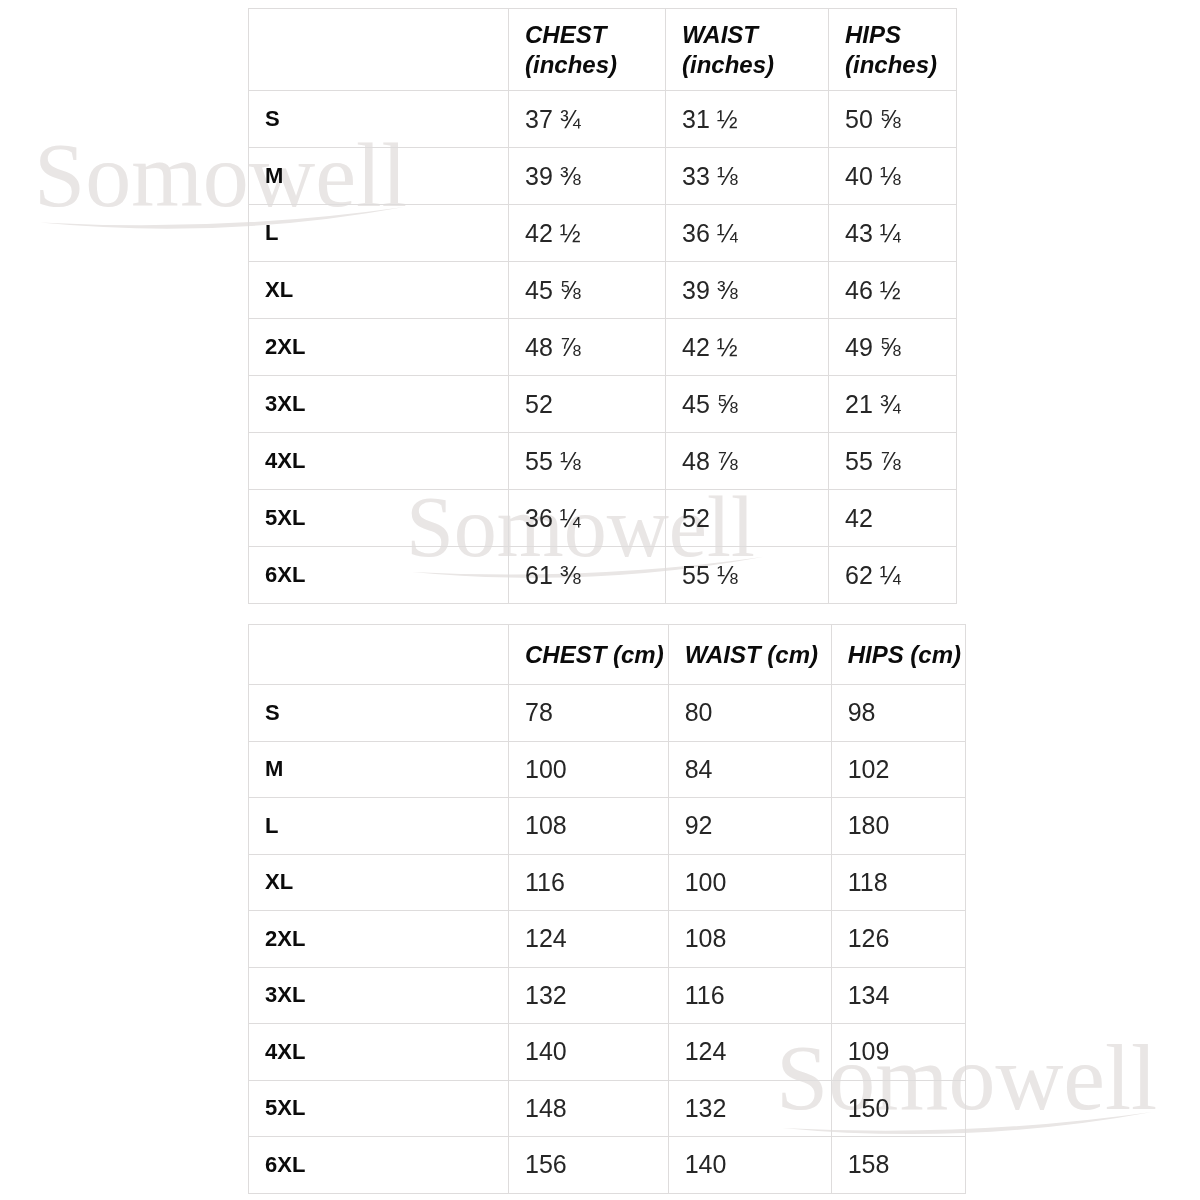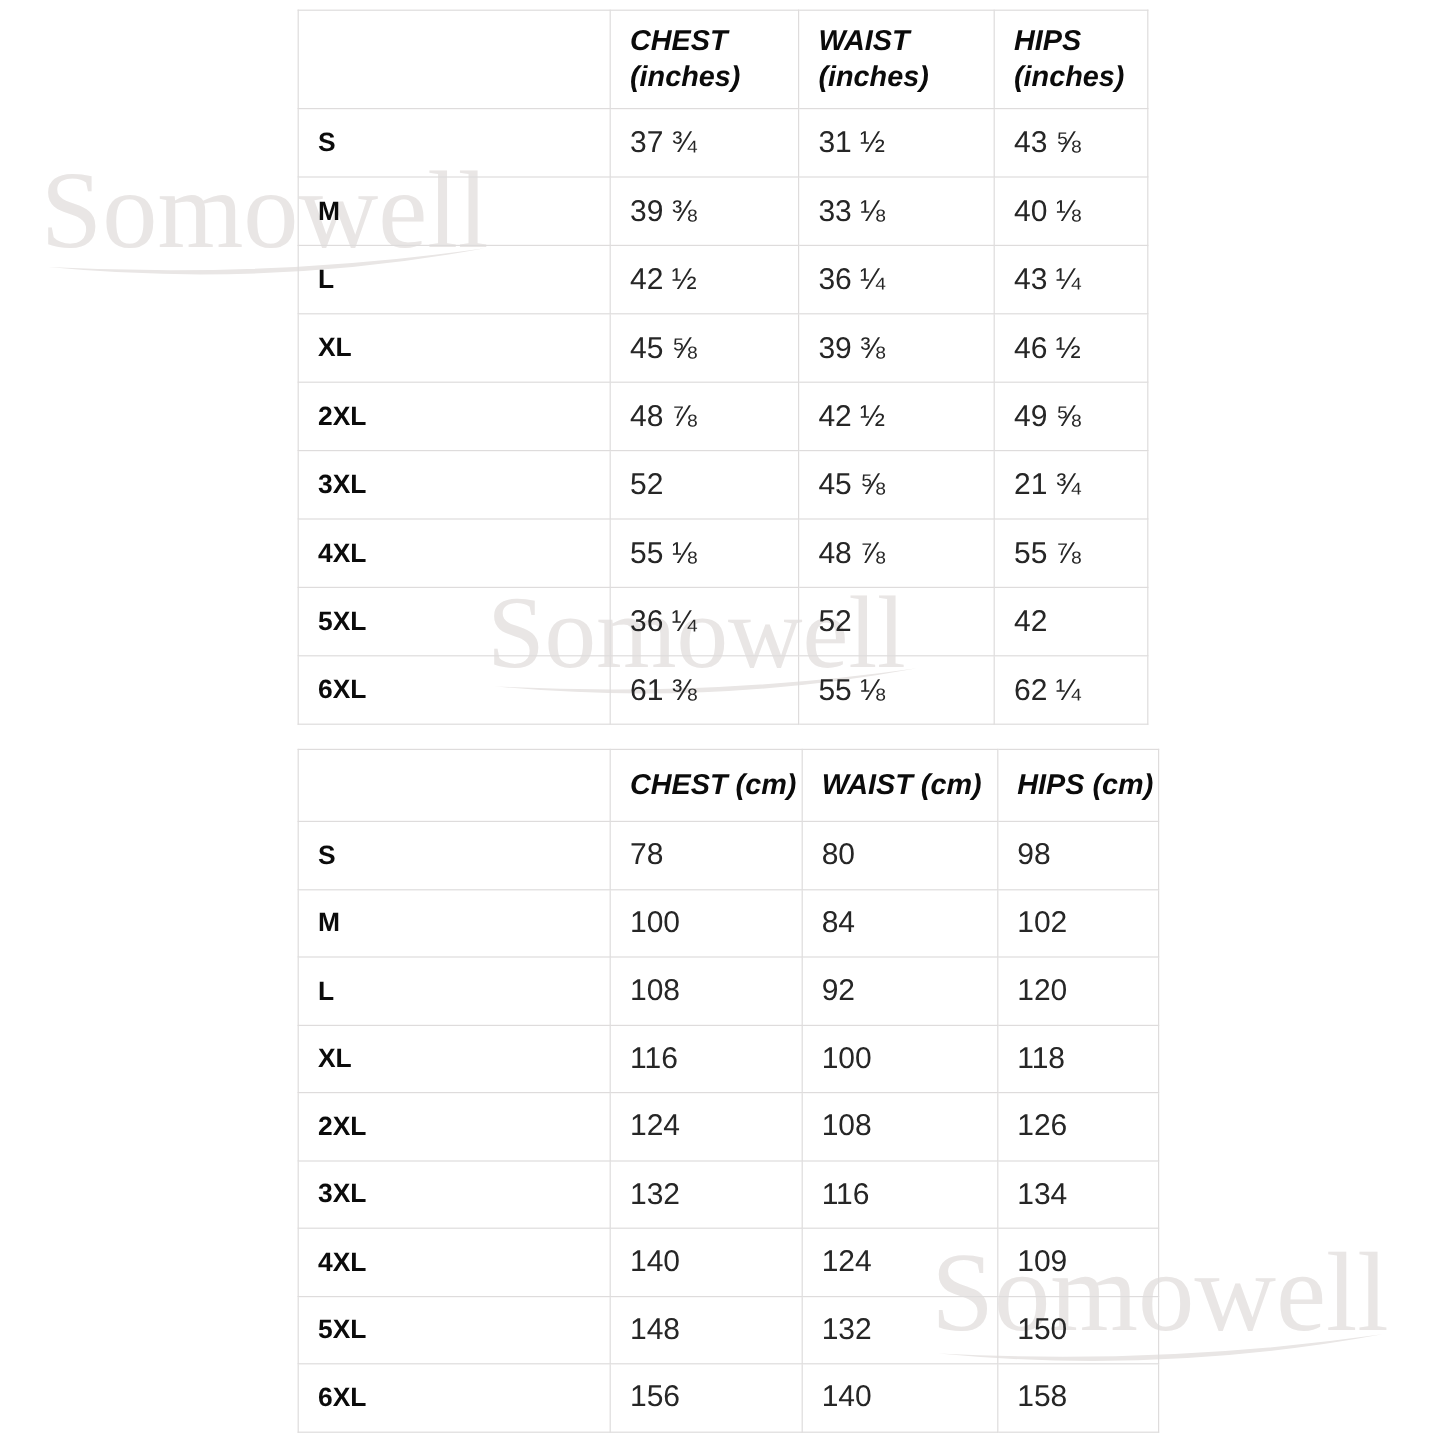--- a/index.html
+++ b/index.html
@@ -100,21 +100,21 @@
           <th class="colhead">CHEST<br>(inches)</th>
           <th class="colhead">WAIST<br>(inches)</th>
           <th class="colhead">HIPS<br>(inches)</th>
         </tr>
       </thead>
       <tbody>
         <tr>
           <th class="sizelab">S</th>
           <td class="val">37 ¾</td>
           <td class="val">31 ½</td>
-          <td class="val">43 ⅝</td>
+          <td class="val">50 ⅝</td>
         </tr>
         <tr>
           <th class="sizelab">M</th>
           <td class="val">39 ⅜</td>
           <td class="val">33 ⅛</td>
           <td class="val">40 ⅛</td>
         </tr>
         <tr>
           <th class="sizelab">L</th>
           <td class="val">42 ½</td>
@@ -185,21 +185,21 @@
         <tr>
           <th class="sizelab">M</th>
           <td class="val">100</td>
           <td class="val">84</td>
           <td class="val">102</td>
         </tr>
         <tr>
           <th class="sizelab">L</th>
           <td class="val">108</td>
           <td class="val">92</td>
-          <td class="val">120</td>
+          <td class="val">180</td>
         </tr>
         <tr>
           <th class="sizelab">XL</th>
           <td class="val">116</td>
           <td class="val">100</td>
           <td class="val">118</td>
         </tr>
         <tr>
           <th class="sizelab">2XL</th>
           <td class="val">124</td>

